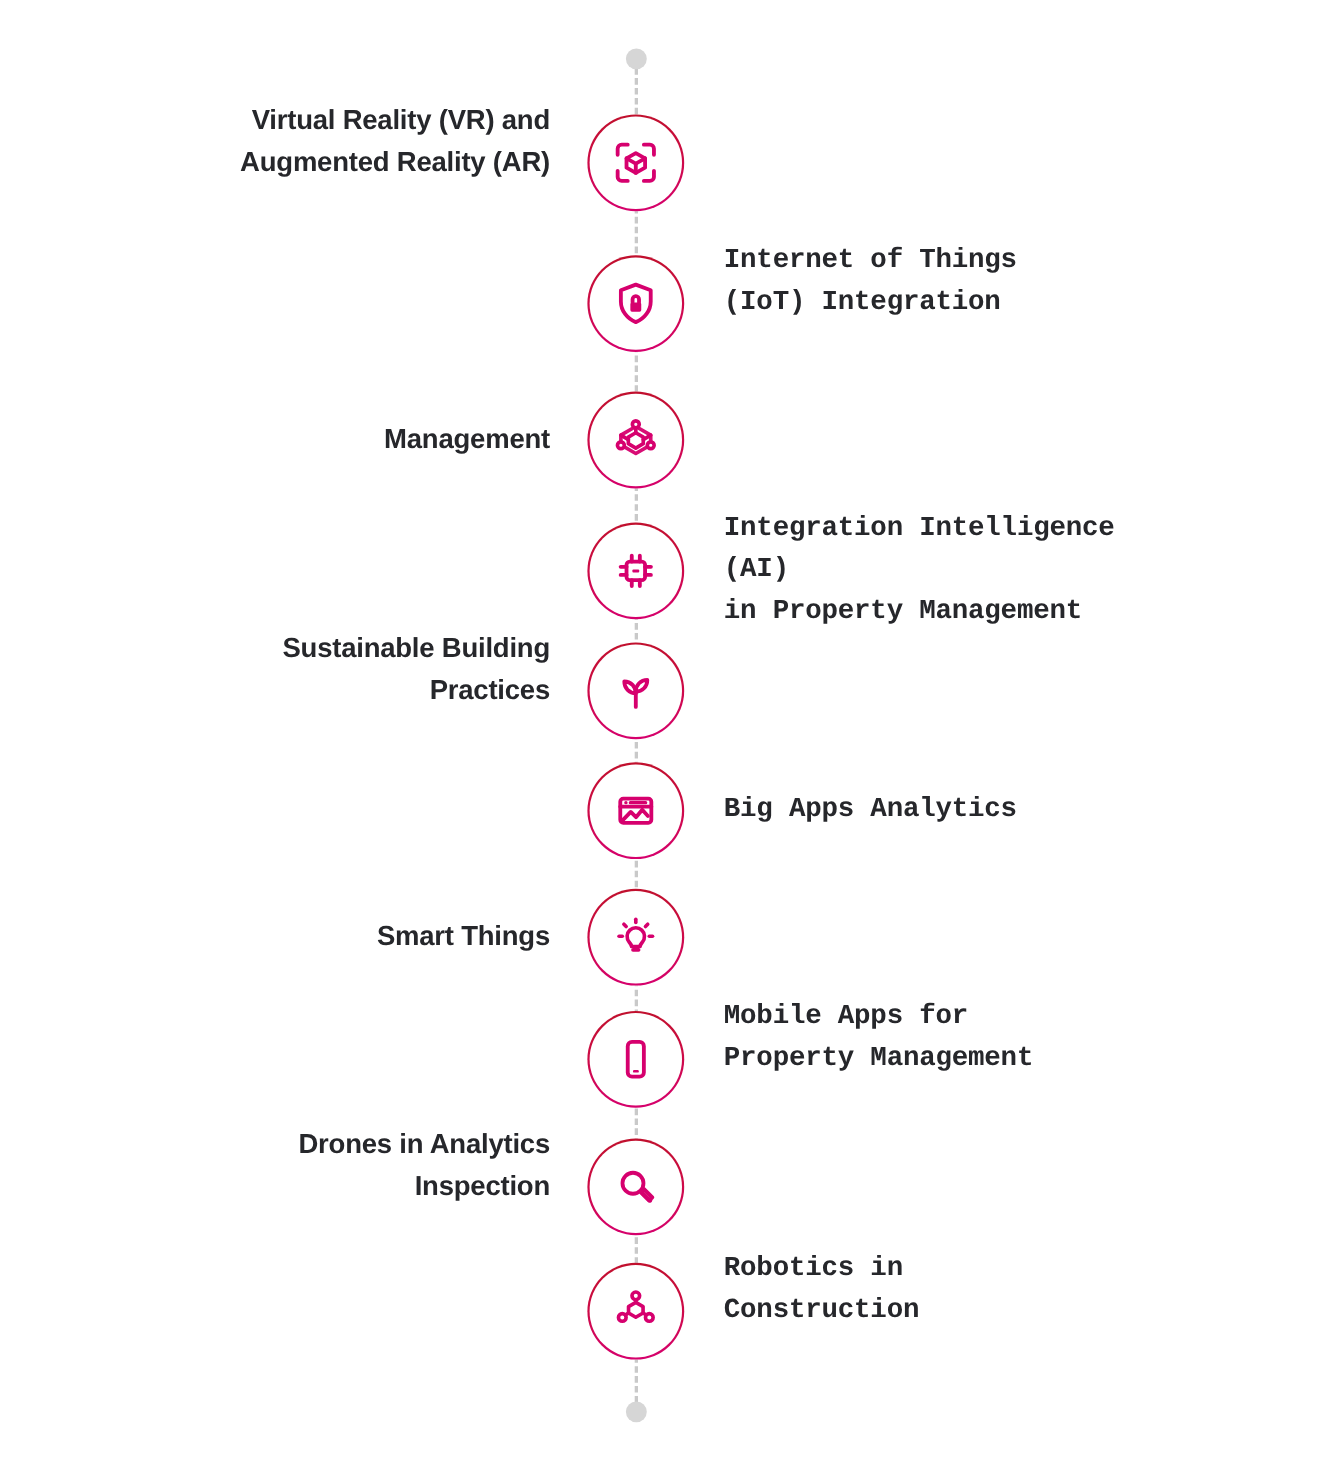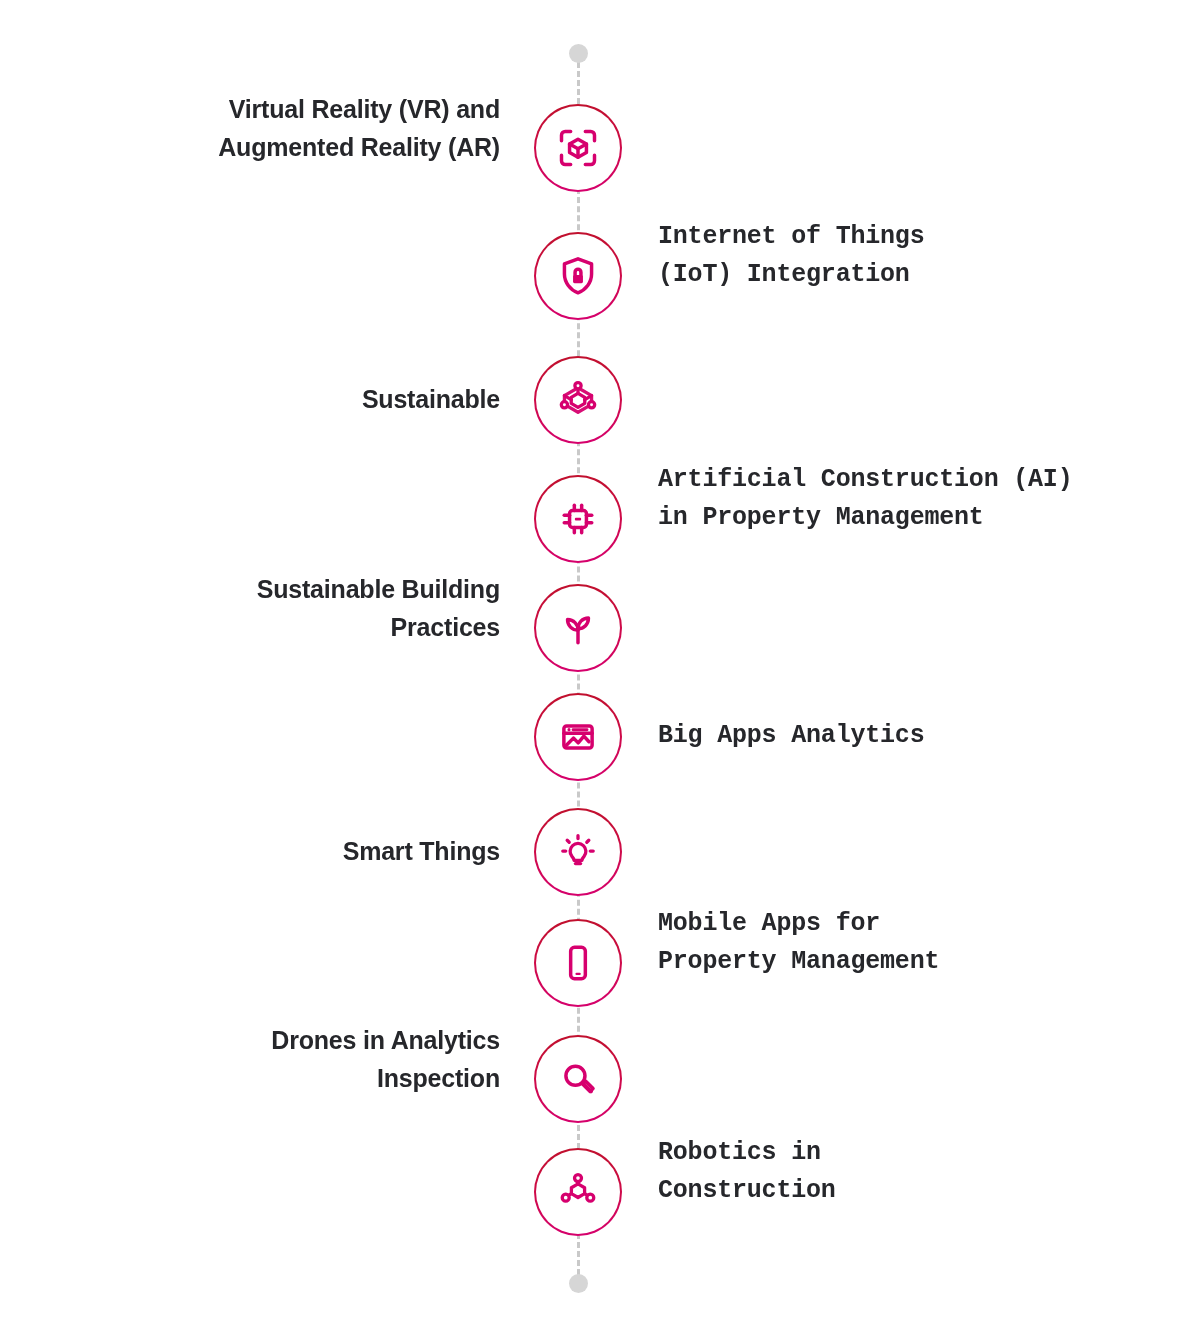--- a/index.html
+++ b/index.html
@@ -175,42 +175,42 @@
           <path d="M12 4.9v3.5"></path>
           <path d="M4.6 9.6 8.3 11.8"></path>
           <path d="M19.4 9.6 15.7 11.8"></path>
           <path d="M4.6 9.6v4.8L12 18.7l7.4-4.3V9.6L12 5.3z" opacity="0.95"></path>
           <circle cx="12" cy="4.2" r="1.7" fill="#ffffff"></circle>
           <circle cx="4.6" cy="14.6" r="1.7" fill="#ffffff"></circle>
           <circle cx="19.4" cy="14.6" r="1.7" fill="#ffffff"></circle>
         </svg>
       </span>
     </div>
-    <div class="label left" style="top:-20px">Sustainable</div>
+    <div class="label left" style="top:-20px">Management</div>
   </div>
 
   <div class="row" style="top:519px">
     <div class="node">
       <div class="node-ring"></div>
       <span class="node-icon">
         <svg viewBox="0 0 24 24" fill="none" stroke="#d6006e" stroke-width="1.9" stroke-linecap="round" stroke-linejoin="round">
           <rect x="7.4" y="7.4" width="9.2" height="9.2" rx="1.6"></rect>
           <rect x="10.3" y="11.3" width="3.4" height="1.5" rx="0.5" fill="#d6006e" stroke="none"></rect>
           <path d="M10 7.4V4.5"></path>
             <path d="M14 7.4V4.5"></path>
           <path d="M10 19.5v-2.9"></path>
             <path d="M14 19.5v-2.9"></path>
           <path d="M7.4 10H4.5"></path>
             <path d="M7.4 14H4.5"></path>
           <path d="M19.5 10h-2.9"></path>
             <path d="M19.5 14h-2.9"></path>
         </svg>
       </span>
     </div>
-    <div class="label right" style="top:-58px">Artificial Construction (AI)
+    <div class="label right" style="top:-58px">Integration Intelligence (AI)
 in Property Management</div>
   </div>
 
   <div class="row" style="top:628px">
     <div class="node">
       <div class="node-ring"></div>
       <span class="node-icon">
         <svg viewBox="0 0 24 24" fill="none" stroke="#d6006e" stroke-width="1.9" stroke-linecap="round" stroke-linejoin="round">
           <path d="M12 13.2V20"></path>
           <path d="M12 13.2C12 9.9 9.6 7.4 6.3 7.4c0 3.3 2.4 5.8 5.7 5.8z"></path>

